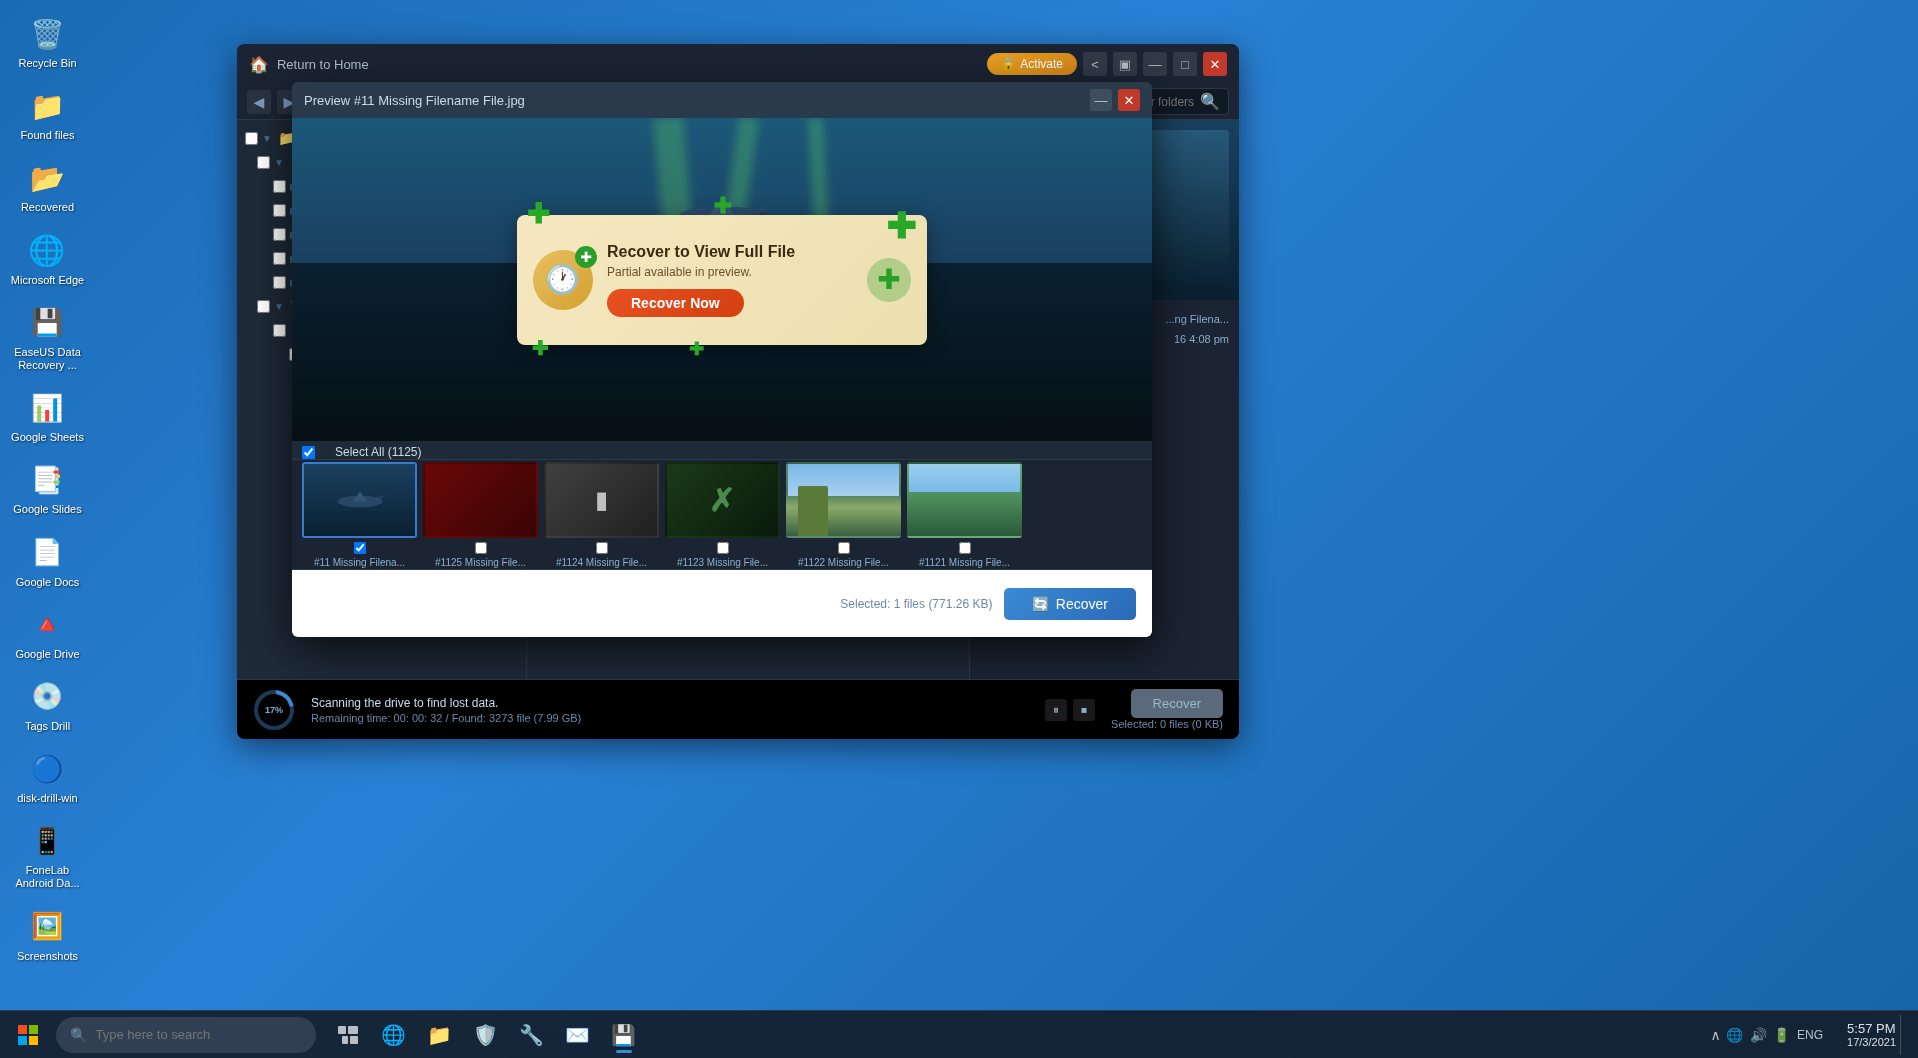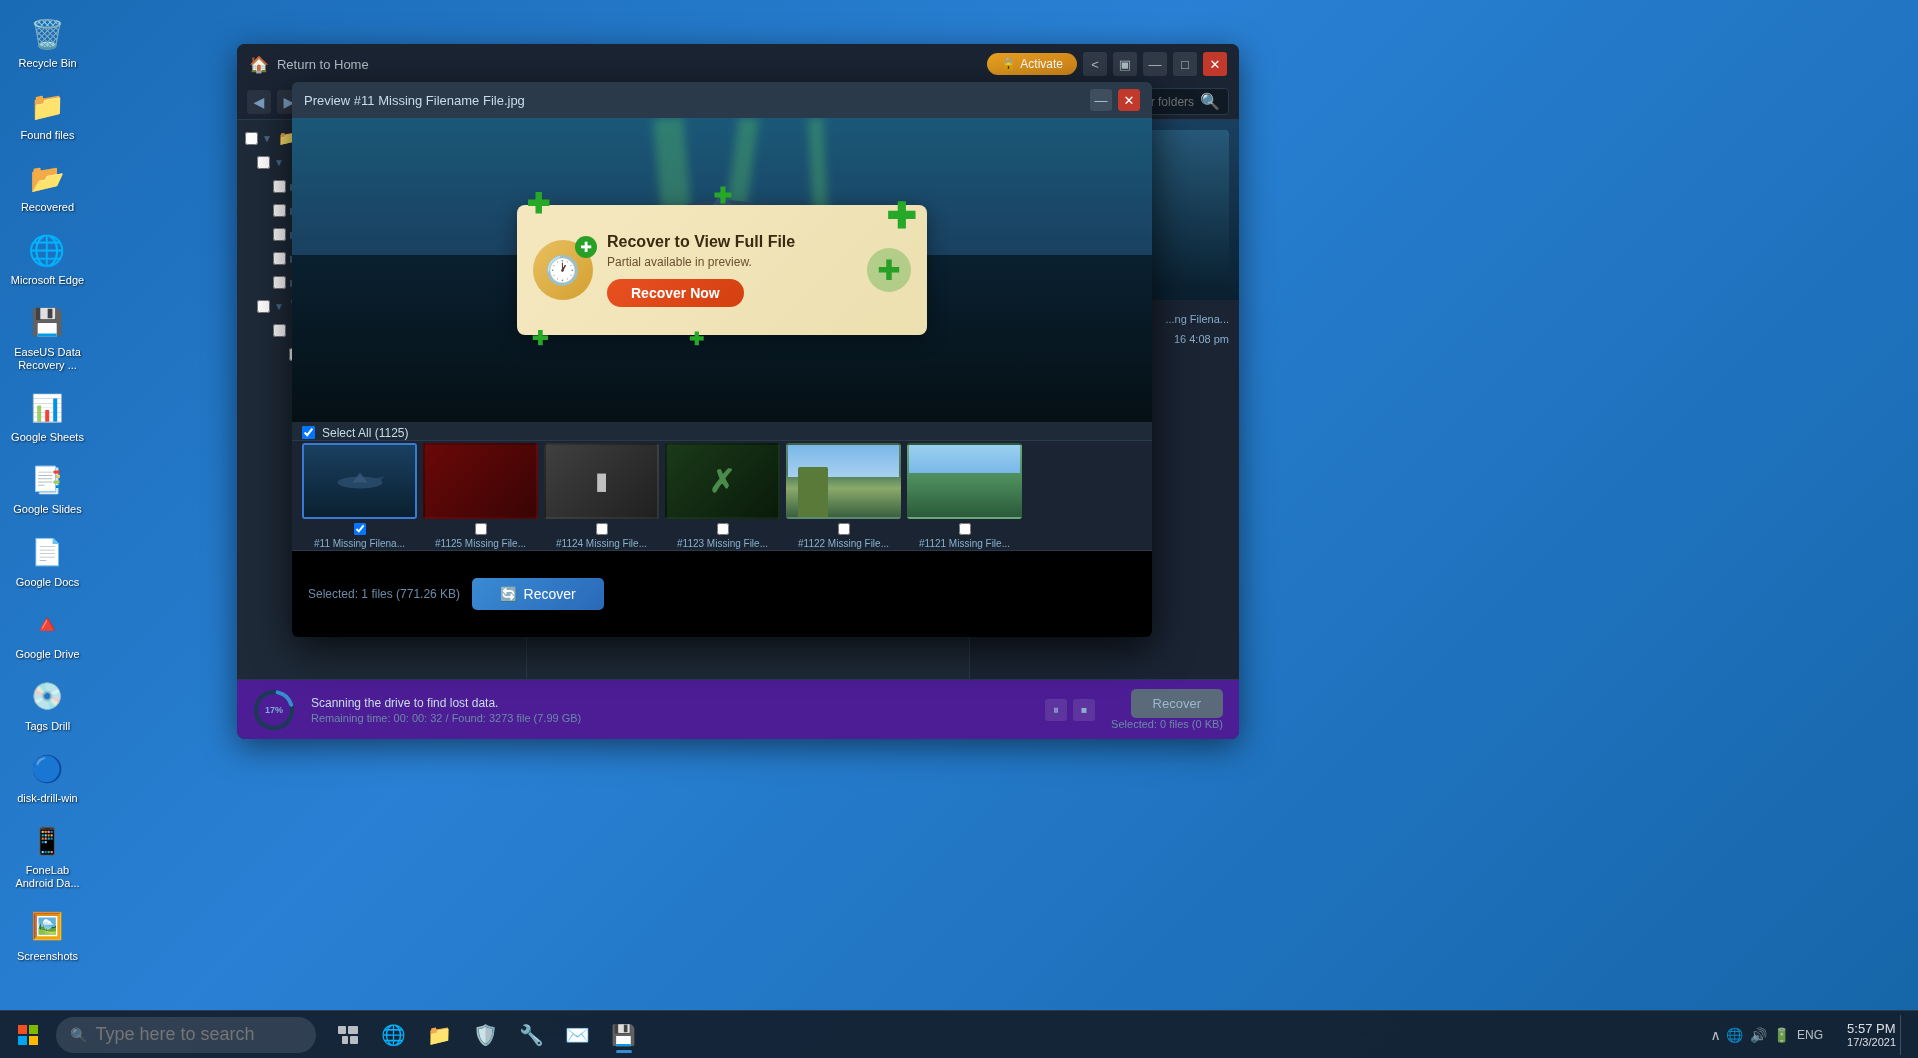--- a/index.html
+++ b/index.html
@@ -212,21 +212,21 @@
     }
     .tree-item .expand-icon { color: #4a6a8a; font-size: 10px; width: 12px; }
     .tree-item .folder-icon { font-size: 14px; }
     .tree-item .item-label { flex: 1; }
     .tree-indent { padding-left: 20px; }
     .tree-indent-2 { padding-left: 36px; }
 
     
     .progress-area {
       height: 60px;
-      background: #4c1d95;
+      background: #000000;
       border-top: 1px solid #2a3a4a;
       display: flex;
       align-items: center;
       padding: 0 16px;
       gap: 16px;
       flex-shrink: 0;
     }
     .progress-circle {
       width: 42px;
       height: 42px;
@@ -442,22 +442,22 @@
       background: #1a2433;
       border-top: 1px solid #2a3a4a;
       display: flex;
       align-items: center;
       padding: 0 10px;
       gap: 6px;
       flex-shrink: 0;
     }
     .select-all-row {
       display: flex;
-      align-items: flex-start;
-      gap: 7px;
+      align-items: flex-end;
+      gap: 20px;
       font-size: 12px;
       color: #c8dce8;
       padding: 4px 10px 0;
     }
     .select-all-row input { cursor: pointer; }
     .thumb-container {
       display: flex;
       flex-direction: column;
       align-items: center;
       gap: 4px;
@@ -481,26 +481,26 @@
       text-overflow: ellipsis;
       display: flex;
       align-items: center;
       gap: 3px;
       flex-direction: column;
     }
     .thumb-check { width: 12px; height: 12px; }
 
     
     .recover-panel {
-      height: 87px;
-      background: #000000;
+      height: 68px;
+      background: #ffffff;
       border-top: 1px solid #2a3a4a;
       display: flex;
       align-items: center;
-      justify-content: flex-start;
+      justify-content: flex-end;
       padding: 0 16px;
       gap: 12px;
       flex-shrink: 0;
     }
     .recover-panel-info { text-align: right; }
     .recover-panel-btn {
       background: linear-gradient(135deg, #3a8ad4, #2a6ab8);
       color: white;
       border: none;
       border-radius: 5px;
@@ -547,21 +547,21 @@
       gap: 8px;
       width: 260px;
       height: 36px;
       margin-left: 4px;
     }
     .taskbar-search input {
       background: none;
       border: none;
       outline: none;
       color: rgba(255,255,255,0.7);
-      font-size: 18px;
+      font-size: 13px;
       width: 100%;
     }
     .taskbar-search-icon { color: rgba(255,255,255,0.5); font-size: 14px; }
     .taskbar-apps {
       display: flex;
       align-items: center;
       gap: 2px;
       margin-left: 8px;
     }
     .taskbar-app {

